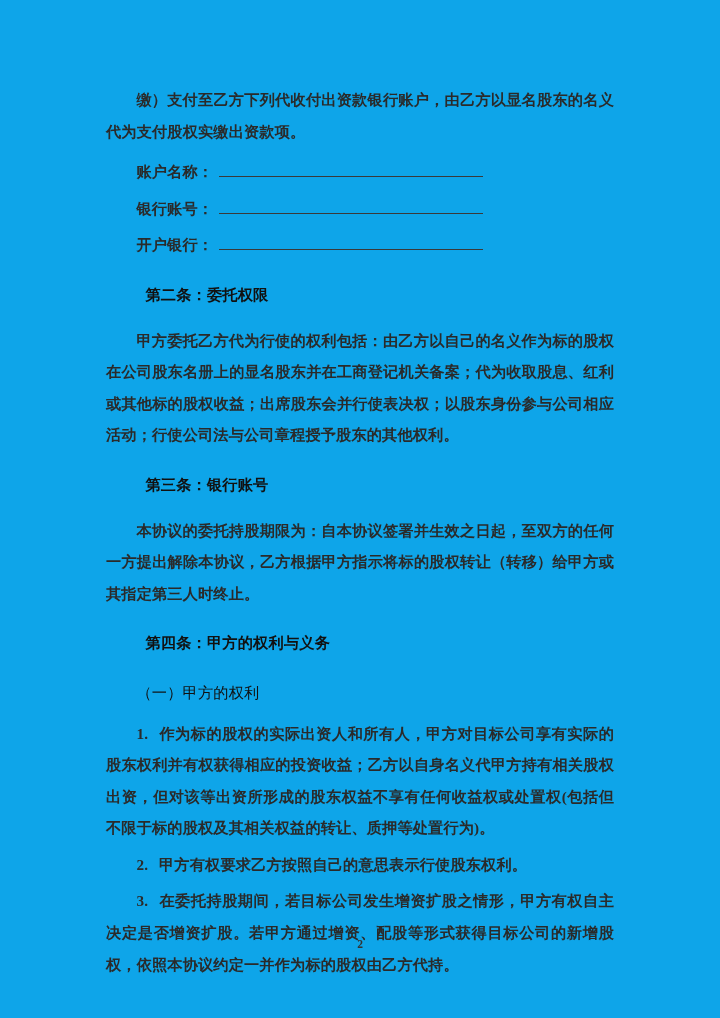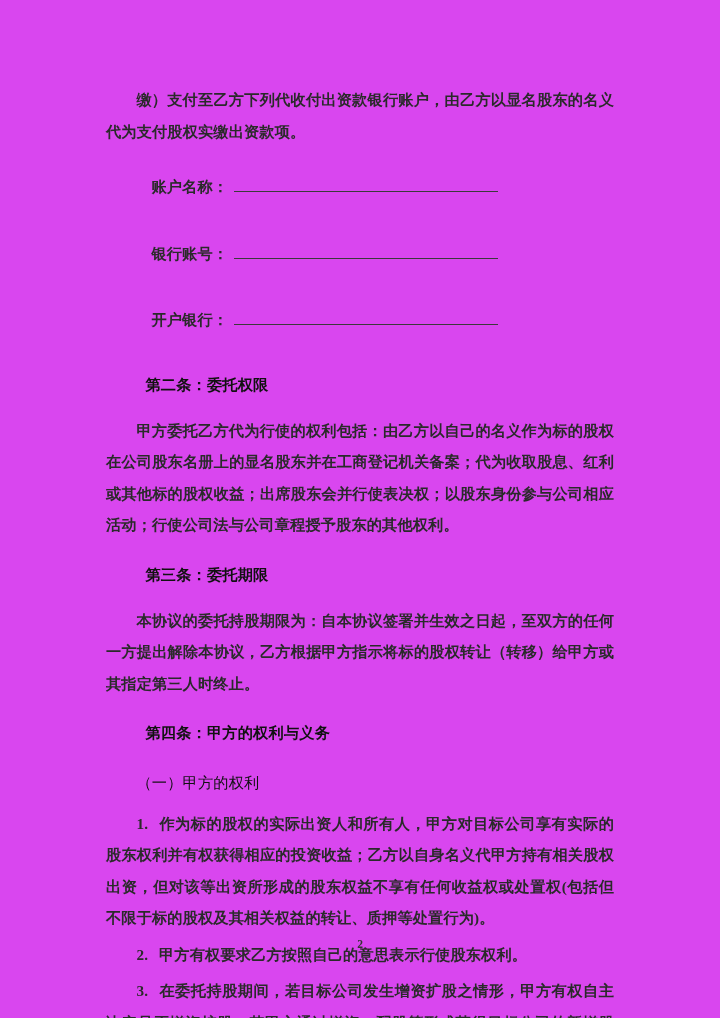--- a/index.html
+++ b/index.html
@@ -12,21 +12,21 @@
     font-family: "Liberation Serif", "DejaVu Serif", serif;
     color: #1a1a1a;
     -webkit-font-smoothing: antialiased;
   }
 
   .page {
     position: relative;
     width: 720px;
     height: 1018px;
     margin: 0 auto;
-    background: #d946ef;
+    background: #0ea5e9;
     box-sizing: border-box;
     overflow: hidden;
   }
 
   .page-body {
     position: absolute;
     left: 106px;
     top: 84px;
     width: 508px;
   }
@@ -63,21 +63,21 @@
     text-indent: 2em;
     font-weight: 400;
     color: #111111;
     letter-spacing: 0.2px;
   }
 
   
   .field-row {
     font-size: 15.2px;
     line-height: 31.6px;
-    margin: 15px;
+    margin: 0;
     padding-left: 2em;
     display: flex;
     align-items: baseline;
     font-weight: 600;
     color: #2a2a2a;
   }
   .field-label {
     white-space: nowrap;
     letter-spacing: 0.15px;
   }
@@ -160,21 +160,21 @@
     <div class="gap-md"></div>
 
     <p class="heading">第二条：委托权限</p>
 
     <div class="gap-sm"></div>
 
     <p class="para indent">甲方委托乙方代为行使的权利包括：由乙方以自己的名义作为标的股权在公司股东名册上的显名股东并在工商登记机关备案；代为收取股息、红利或其他标的股权收益；出席股东会并行使表决权；以股东身份参与公司相应活动；行使公司法与公司章程授予股东的其他权利。</p>
 
     <div class="gap-md"></div>
 
-    <p class="heading">第三条：委托期限</p>
+    <p class="heading">第三条：银行账号</p>
 
     <div class="gap-sm"></div>
 
     <p class="para indent">本协议的委托持股期限为：自本协议签署并生效之日起，至双方的任何一方提出解除本协议，乙方根据甲方指示将标的股权转让（转移）给甲方或其指定第三人时终止。</p>
 
     <div class="gap-md"></div>
 
     <p class="heading">第四条：甲方的权利与义务</p>
 
     <div class="gap-md"></div>

